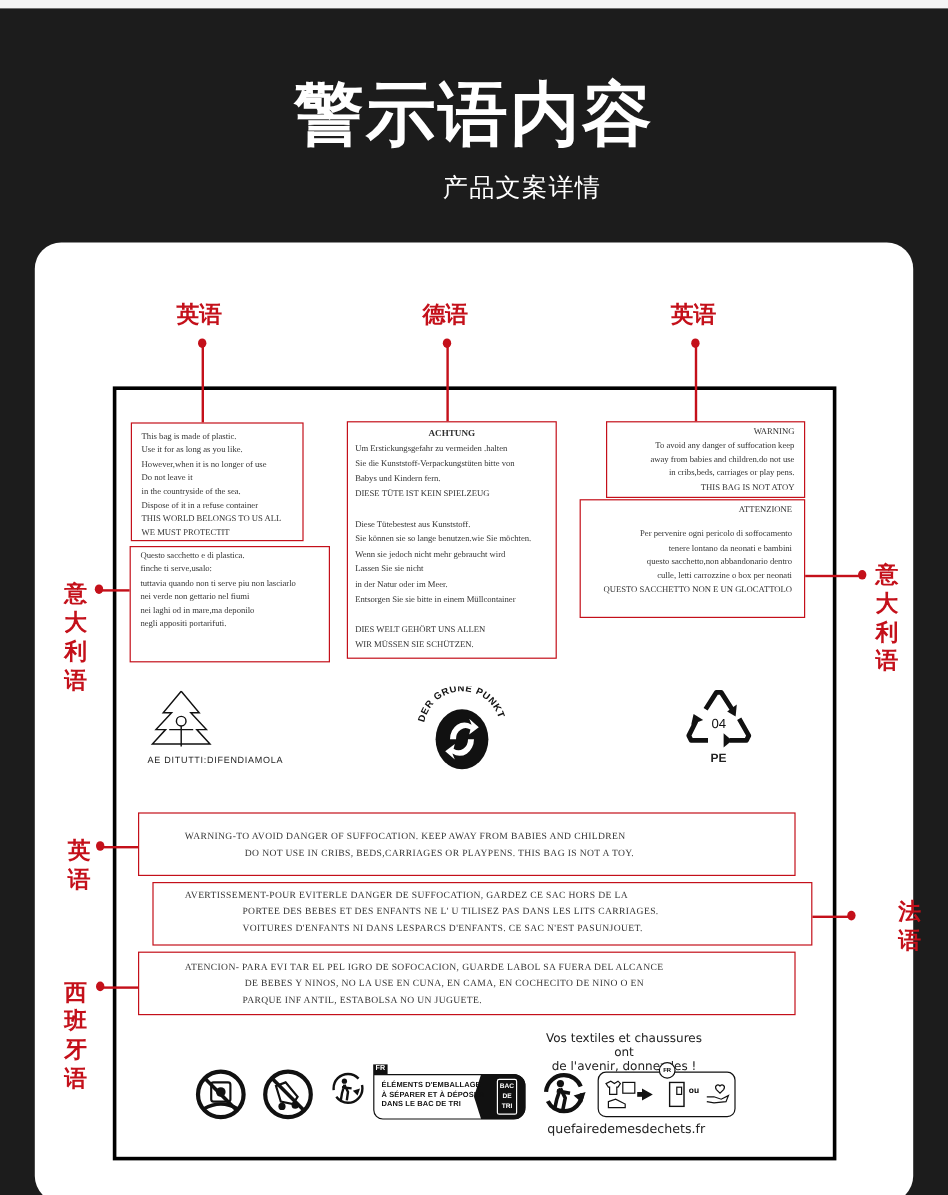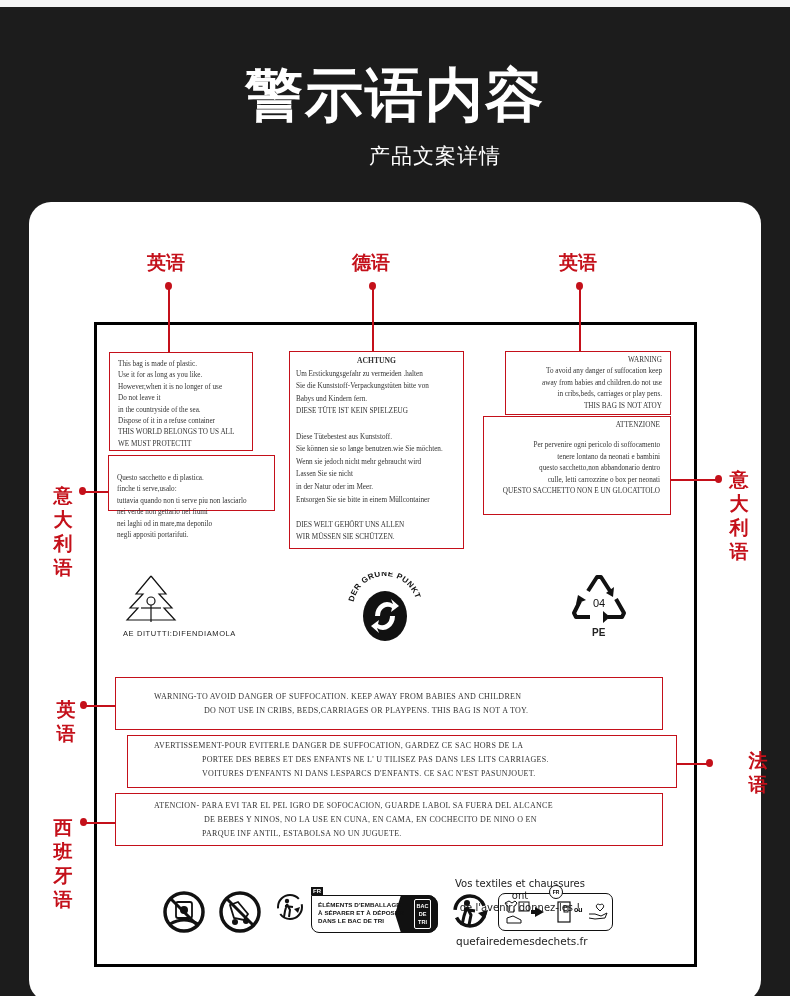--- a/index.html
+++ b/index.html
@@ -16,21 +16,21 @@
   .vline { position: absolute; width: 1.5px; background: #c4101a; }
   .hline { position: absolute; height: 1.5px; background: #c4101a; }
   .box { position: absolute; border: 1.5px solid #c4101a; background: #fff; color: #333; font-size: 7.2px; line-height: 11.4px; padding: 3px 8px; font-family: Liberation Serif, serif; }
   .box div { white-space: nowrap; }
   .box .c { text-align: center; }
   .box .r { text-align: right; }
   .box .b { font-weight: bold; font-size: 7.6px; }
   .wide { font-size: 8px; line-height: 14px; letter-spacing: 0.3px; }
   .icon { position: absolute; }
   .lbl { position: absolute; font-size: 7.5px; color: #222; letter-spacing: 0.6px; }
-  .vos { position: absolute; left: 450px; top: 860px; width: 140px; text-align: center; font-size: 10px; line-height: 12px; color: #222; font-family: "DejaVu Sans", sans-serif; margin-top: 18px; }
+  .vos { position: absolute; left: 450px; top: 860px; width: 140px; text-align: center; font-size: 10px; line-height: 12px; color: #222; font-family: "DejaVu Sans", sans-serif; }
   .url { position: absolute; left: 456px; top: 935px; width: 160px; font-size: 10.5px; color: #222; font-family: "DejaVu Sans", sans-serif; }
 </style>
 </head>
 <body>
 
 <div class="page">
   <div class="title">警示语内容</div>
   <div class="subtitle">产品文案详情</div>
 </div>
 
@@ -73,21 +73,21 @@
   <div>This bag is made of plastic.</div>
   <div>Use it for as long as you like.</div>
   <div>However,when it is no longer of use</div>
   <div>Do not leave it</div>
   <div>in the countryside of the sea.</div>
   <div>Dispose of it in a refuse container</div>
   <div>THIS WORLD BELONGS TO US ALL</div>
   <div>WE MUST PROTECTIT</div>
 </div>
 
-<div class="box" style="left:108px;top:455px;width:167px;height:56px;padding-top:17px;">
+<div class="box" style="left:108px;top:455px;width:167px;height:97px;padding-top:2px;">
   <div>Questo sacchetto e di plastica.</div>
   <div>finche ti serve,usalo:</div>
   <div>tuttavia quando non ti serve piu non lasciarlo</div>
   <div>nei verde non gettario nel fiumi</div>
   <div>nei laghi od in mare,ma deponilo</div>
   <div>negli appositi portarifuti.</div>
 </div>
 
 <div class="box" style="left:289px;top:351px;width:175px;height:198px;padding:3px 6px;line-height:12.6px;">
   <div class="c b">ACHTUNG</div>

